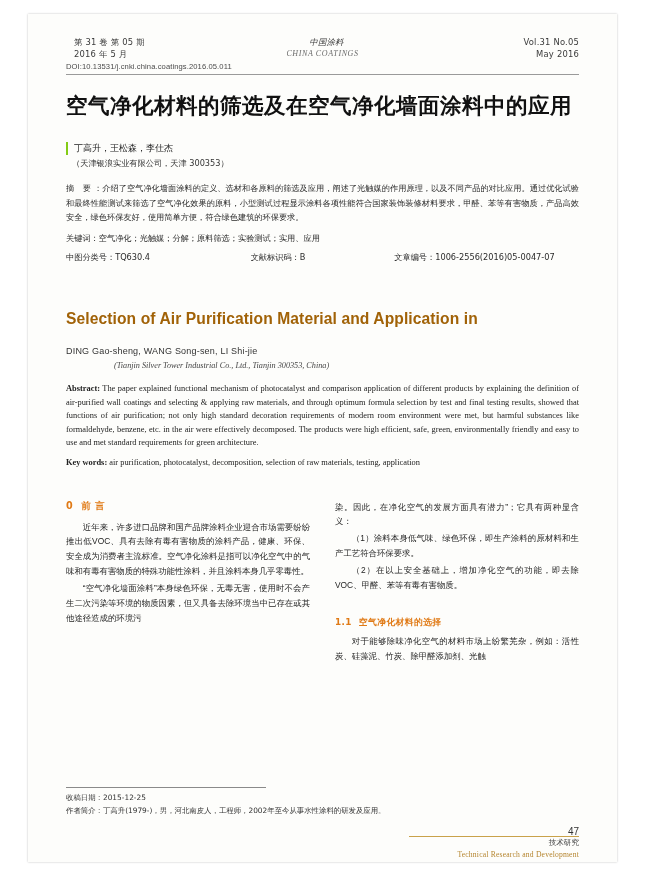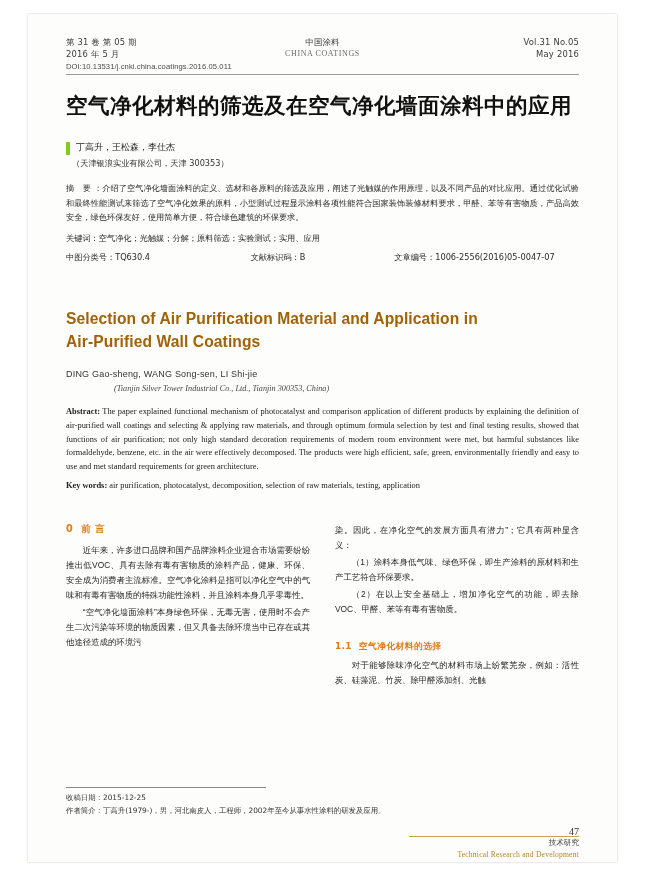--- a/index.html
+++ b/index.html
@@ -39,23 +39,23 @@
   .runhead {
     display: flex;
     justify-content: space-between;
     align-items: flex-start;
     font-size: 8.2px;
     color: #3a3a3a;
     letter-spacing: 0.2px;
     line-height: 1.45;
   }
   .runhead .col-left { text-align: left; width: 33%; }
-  .runhead .col-mid { text-align: center; width: 34%; }
+  .runhead .col-mid { text-align: center; width: 34%; font-style: italic; }
   .runhead .col-right { text-align: right; width: 33%; }
-  .runhead .cn { font-family: "DejaVu Sans", sans-serif; font-size: 8.4px; }
+  .runhead .cn { font-family: "DejaVu Sans", sans-serif; font-size: 8.4px; margin-left: 8px; }
   .runhead .en-mid {
     font-family: "Liberation Serif", serif;
     font-size: 8px;
     color: #6a6a6a;
     letter-spacing: 0.6px;
   }
   .doi {
     margin-top: 2px;
     font-size: 7.6px;
     color: #4a4a4a;
@@ -73,24 +73,24 @@
     margin-top: 16px;
     font-family: "DejaVu Sans", sans-serif;
     font-weight: bold;
     font-size: 21.5px;
     line-height: 1.42;
     color: #111;
     letter-spacing: 0.5px;
   }
   .authors-cn {
     margin-top: 20px;
-    font-family: Liberation Mono, monospace;
+    font-family: Liberation Serif, serif;
     font-size: 9px;
     color: #222;
-    border-left: 4px solid #84cc16;
+    border-left: 2px solid #84cc16;
     padding-left: 6px;
     line-height: 1.5;
   }
   .affil-cn {
     margin-top: 3px;
     font-family: "DejaVu Sans", sans-serif;
     font-size: 8.2px;
     color: #333;
     padding-left: 6px;
   }
@@ -223,21 +223,21 @@
     font-size: 7.4px;
     line-height: 1.75;
     color: #333;
   }
 
   
   .pagenum {
     position: absolute;
     right: 38px;
     top: 812px;
-    font-family: Liberation Serif, serif;
+    font-family: Liberation Sans, sans-serif;
     font-size: 10px;
     color: #333;
     text-align: right;
   }
   .footer-cn {
     position: absolute;
     right: 38px;
     top: 824px;
     font-family: "DejaVu Sans", sans-serif;
     font-size: 7.6px;
@@ -306,21 +306,20 @@
         <div>
           <span>文献标识码</span><span>：B</span>
         </div>
         <div>
           <span>文章编号</span><span>：1006-2556(2016)05-0047-07</span>
         </div>
       </div>
 
       <div class="en-title">
         <div>Selection of Air Purification Material and Application in</div>
-        <div>Air-Purified Wall Coatings</div>
       </div>
       <div class="authors-en">DING Gao-sheng, WANG Song-sen, LI Shi-jie</div>
       <div class="affil-en">(Tianjin Silver Tower Industrial Co., Ltd., Tianjin 300353, China)</div>
 
       <div class="abs-en">
         <b>Abstract:</b>
         <span>The paper explained functional mechanism of photocatalyst and comparison application of different products by explaining the definition of air-purified wall coatings and selecting &amp; applying raw materials, and through optimum formula selection by test and final testing results, showed that functions of air purification; not only high standard decoration requirements of modern room environment were met, but harmful substances like formaldehyde, benzene, etc. in the air were effectively decomposed. The products were high efficient, safe, green, environmentally friendly and easy to use and met standard requirements for green architecture.</span>
       </div>
       <div class="kw-en">
         <b>Key words:</b>

